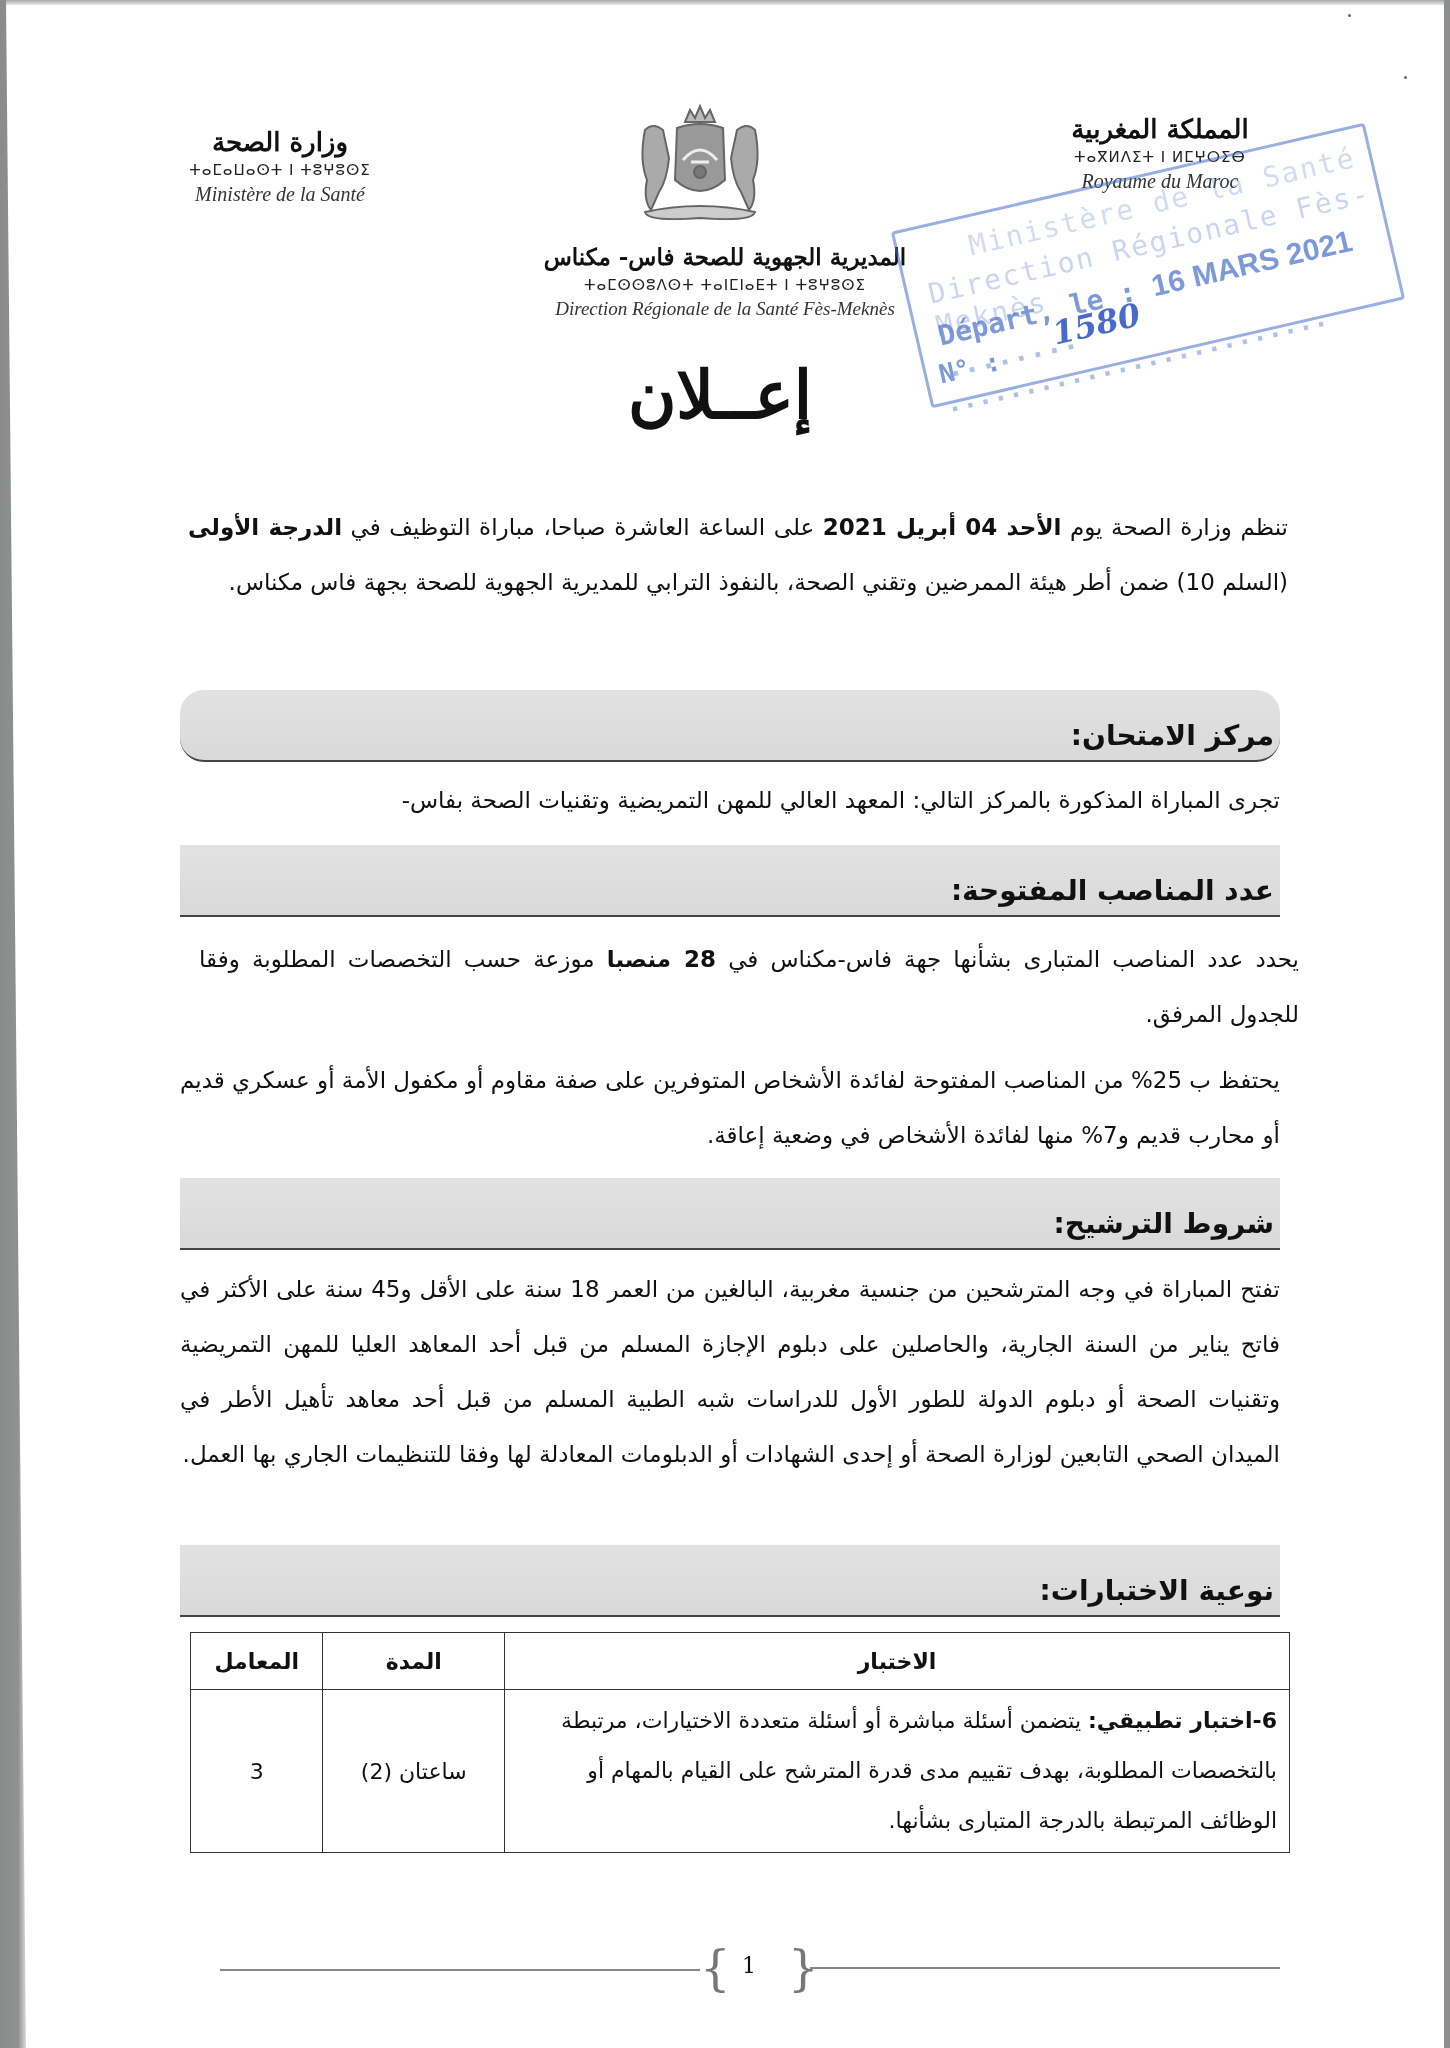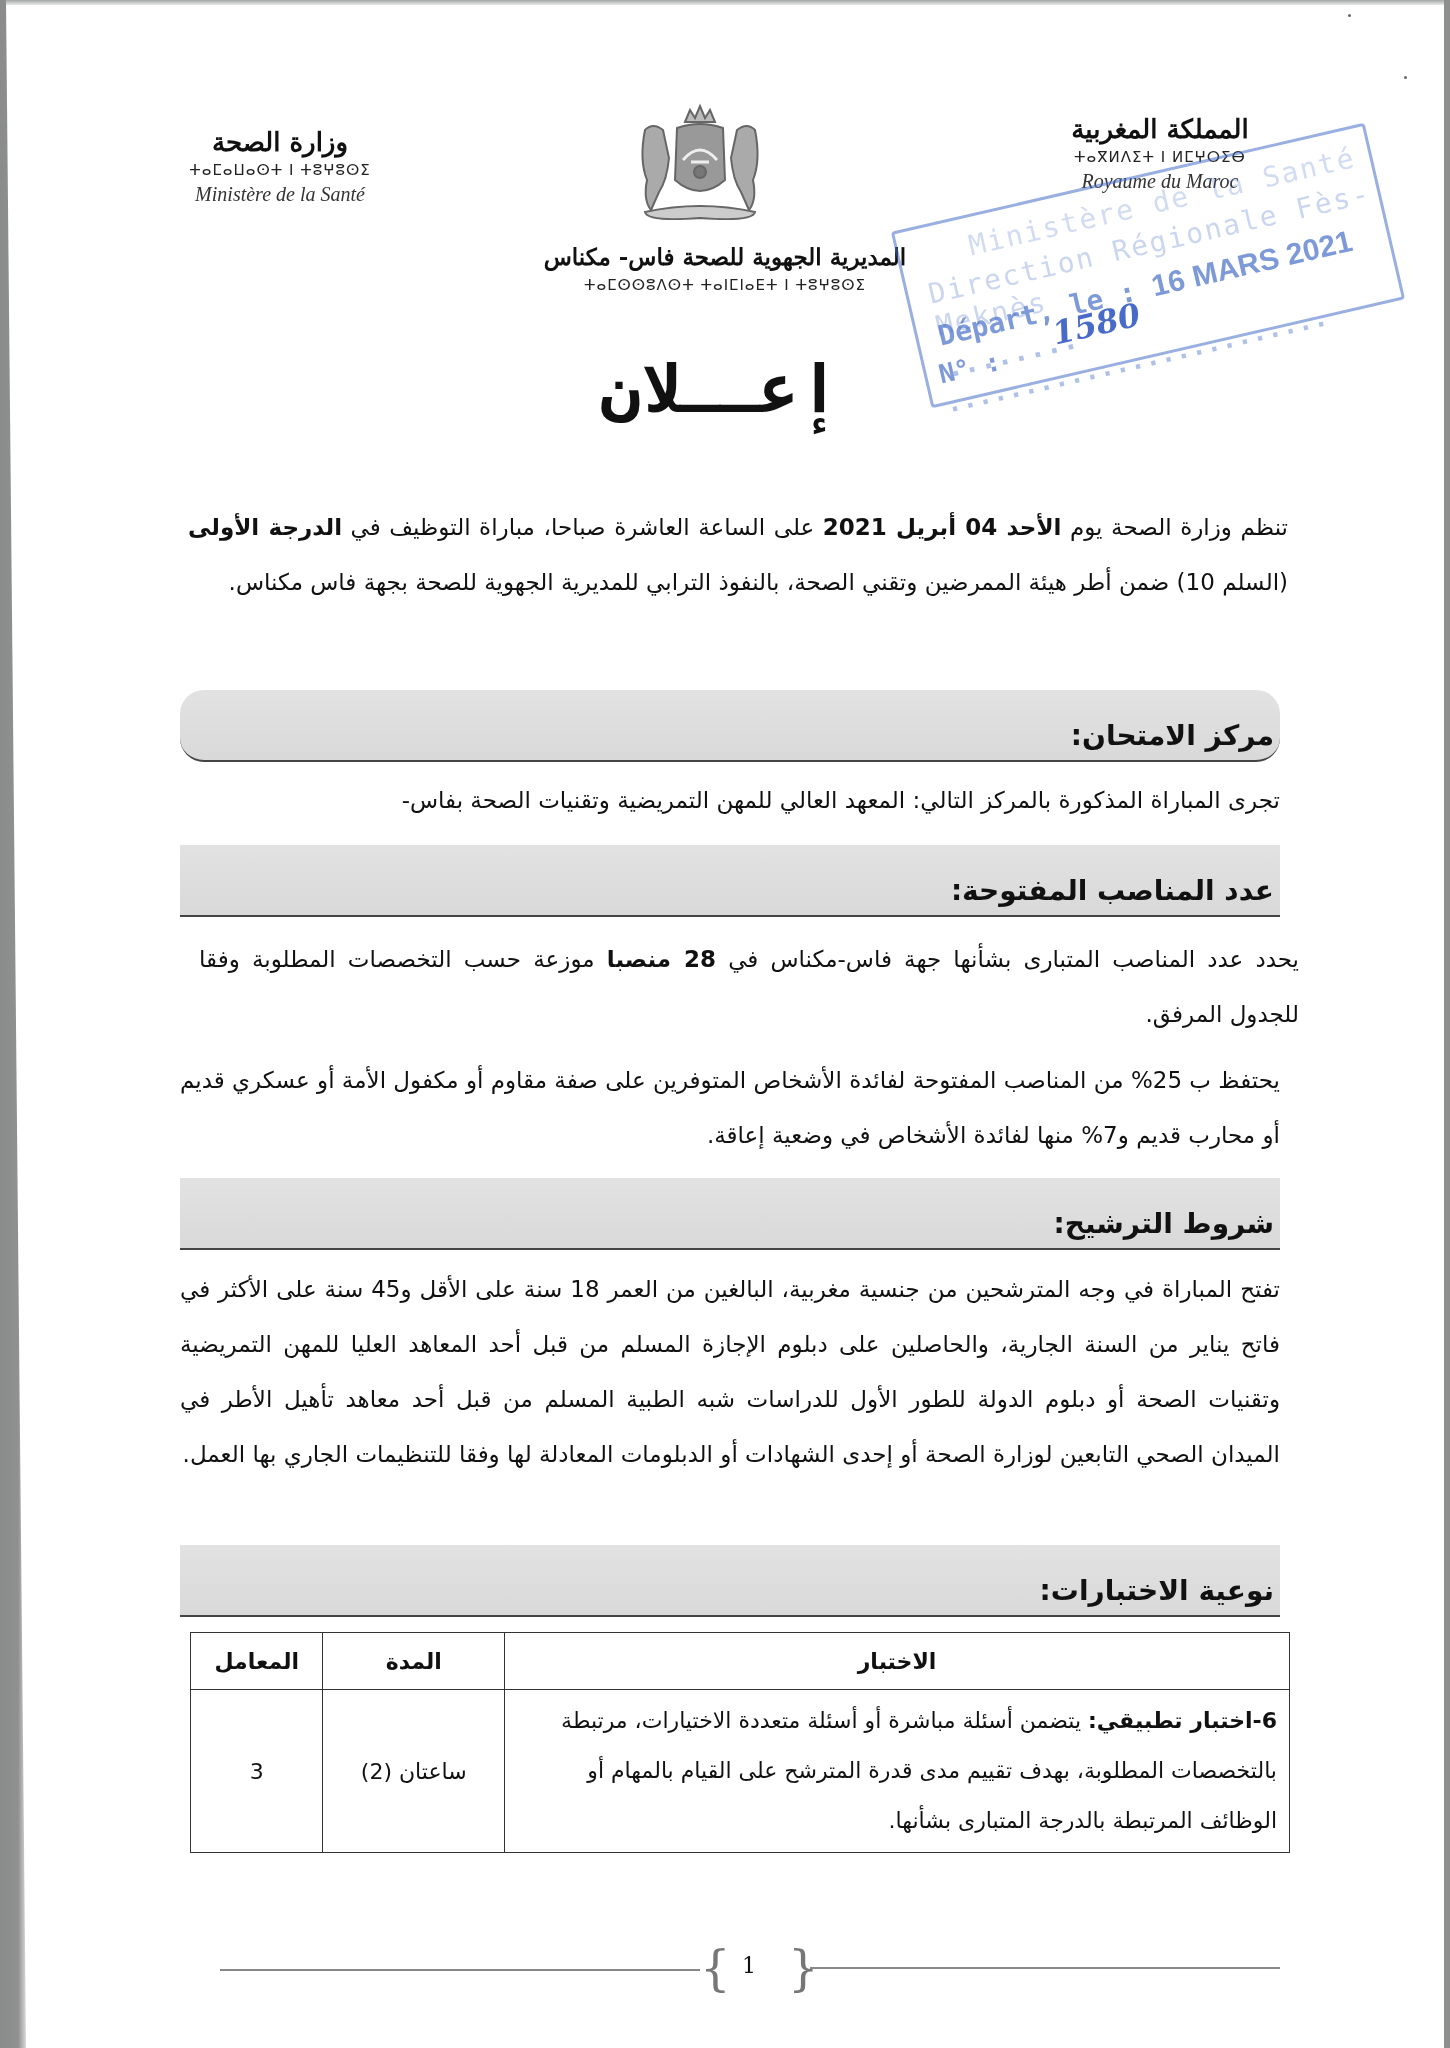--- a/index.html
+++ b/index.html
@@ -51,21 +51,21 @@
     #stamp .s-line2 { position:absolute; left:20px; top:50px; font-size:28px; letter-spacing:2px; opacity:0.4; }
     #stamp .s-line3 { position:absolute; left:20px; top:92px; font-size:28px; font-weight:bold; }
     #stamp .s-date { font-size:30px; font-family:"Liberation Sans Narrow","Liberation Sans", sans-serif; }
     #stamp .s-line4 { position:absolute; left:12px; top:132px; font-size:26px; font-weight:bold; }
     #stamp .s-num { font-family:"DejaVu Serif", serif; font-style:italic; font-size:32px; color:rgba(40,80,190,0.85); position:absolute; left:120px; top:-18px; }
     #stamp .dots { opacity:0.6; }
 
     
     #title {
       position:absolute; left:560px; top:355px; width:320px; text-align:center;
-      font-family:Liberation Mono, monospace; font-weight:bold; font-size:66px; direction:rtl; line-height:80px;
+      font-family:Liberation Sans, sans-serif; font-weight:bold; font-size:66px; direction:rtl; line-height:80px;
     }
 
     
     .para {
       position:absolute; left:180px; width:1100px; direction:rtl; text-align:justify;
       font-family:"DejaVu Sans", sans-serif; font-size:23px; line-height:55px; color:#111;
     }
     .para b { font-weight:bold; }
 
     .sec {
@@ -134,20 +134,21 @@
 
 <div class="hdr" id="hdr-right">
   <div class="ar">المملكة المغربية</div>
   <div class="tf">ⵜⴰⴳⵍⴷⵉⵜ ⵏ ⵍⵎⵖⵔⵉⴱ</div>
   <div class="fr">Royaume du Maroc</div>
 </div>
 
 <div class="hdr" id="hdr-center">
   <div class="ar">المديرية الجهوية للصحة فاس- مكناس</div>
   <div class="tf">ⵜⴰⵎⵙⵙⵓⴷⵙⵜ ⵜⴰⵏⵎⵏⴰⴹⵜ ⵏ ⵜⵓⵖⵓⵙⵉ</div>
+  <div class="fr">Direction Régionale de la Santé Fès-Meknès</div>
 </div>
 
 <div id="stamp">
   <div class="s-line1">Ministère de la Santé</div>
   <div class="s-line2">Direction Régionale Fès-Meknès</div>
   <div class="s-line3">
     <span>Départ, le :</span>
     <span class="s-date">16 MARS 2021</span>
     <span class="dots">........</span>
   </div>

